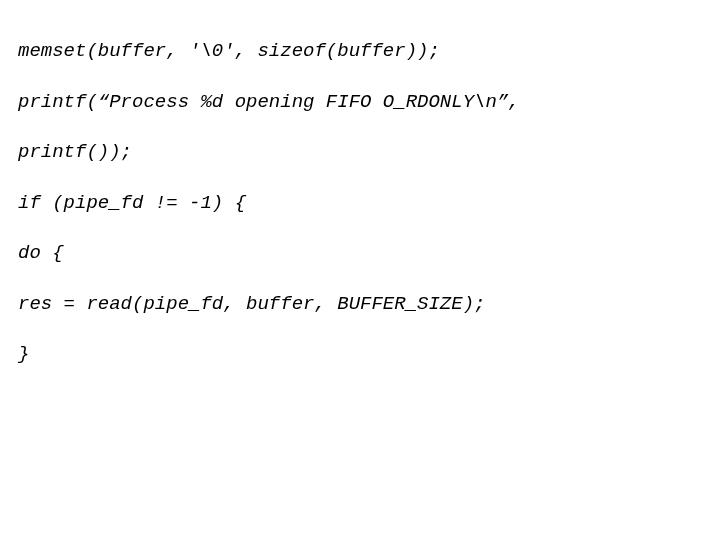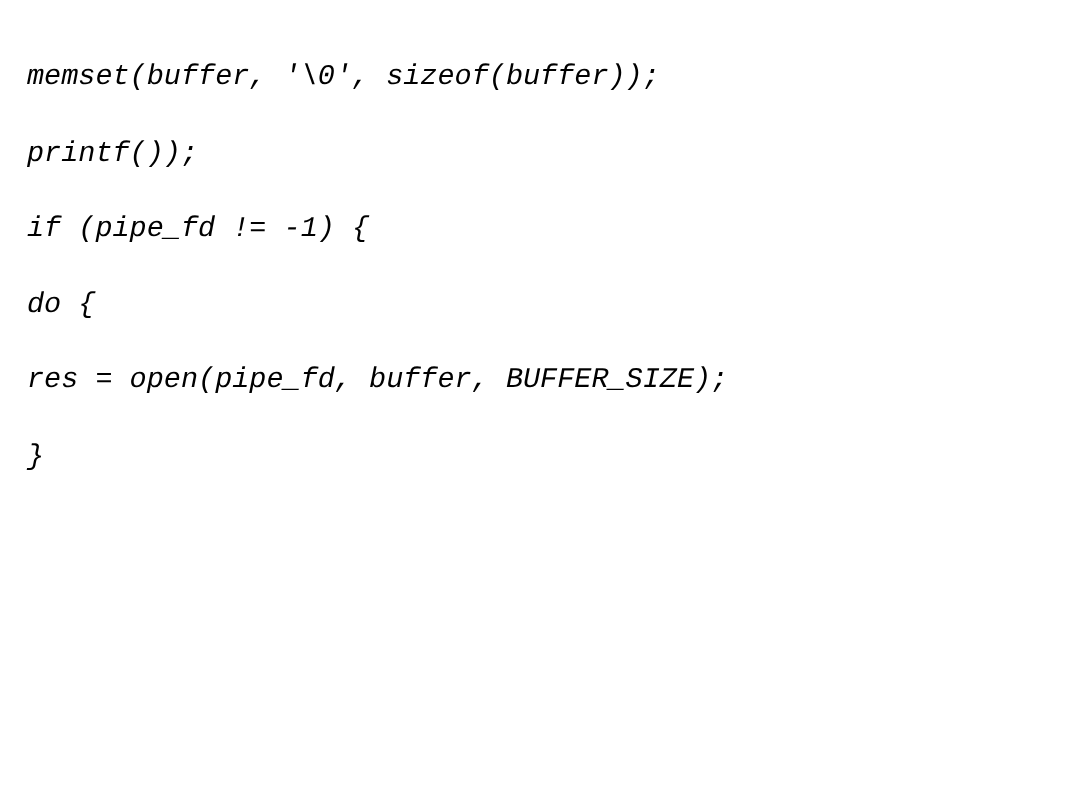--- a/index.html
+++ b/index.html
@@ -20,24 +20,25 @@
     white-space: pre;
     font-weight: 500;
   }
   .line { display: block; }
 </style>
 </head>
 <body>
 
 <div class="code-block">
 <span class="line">memset(buffer, '\0', sizeof(buffer));</span>
+<span class="line">printf(“Process %d opening FIFO O_RDONLY\n”,</span>
 <span class="line">printf());</span>
 <span class="line">if (pipe_fd != -1) {</span>
 <span class="line">do {</span>
-<span class="line">res = open(pipe_fd, buffer, BUFFER_SIZE);</span>
+<span class="line">res = read(pipe_fd, buffer, BUFFER_SIZE);</span>
 <span class="line">}</span>
 
 
 
 
 
 
 
 
 

